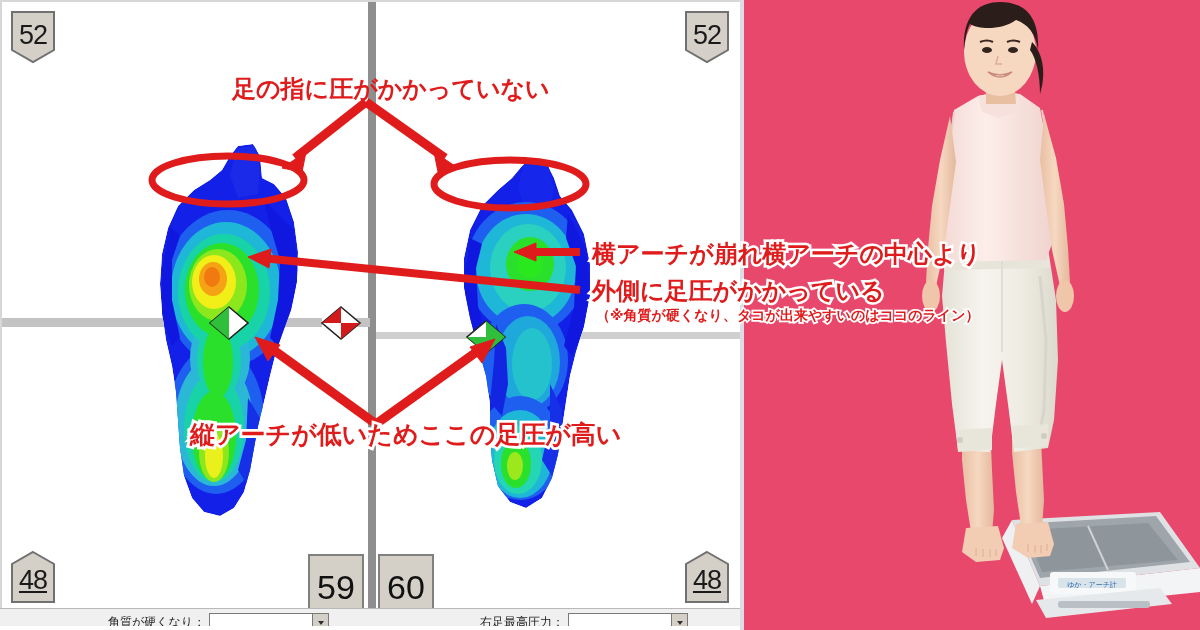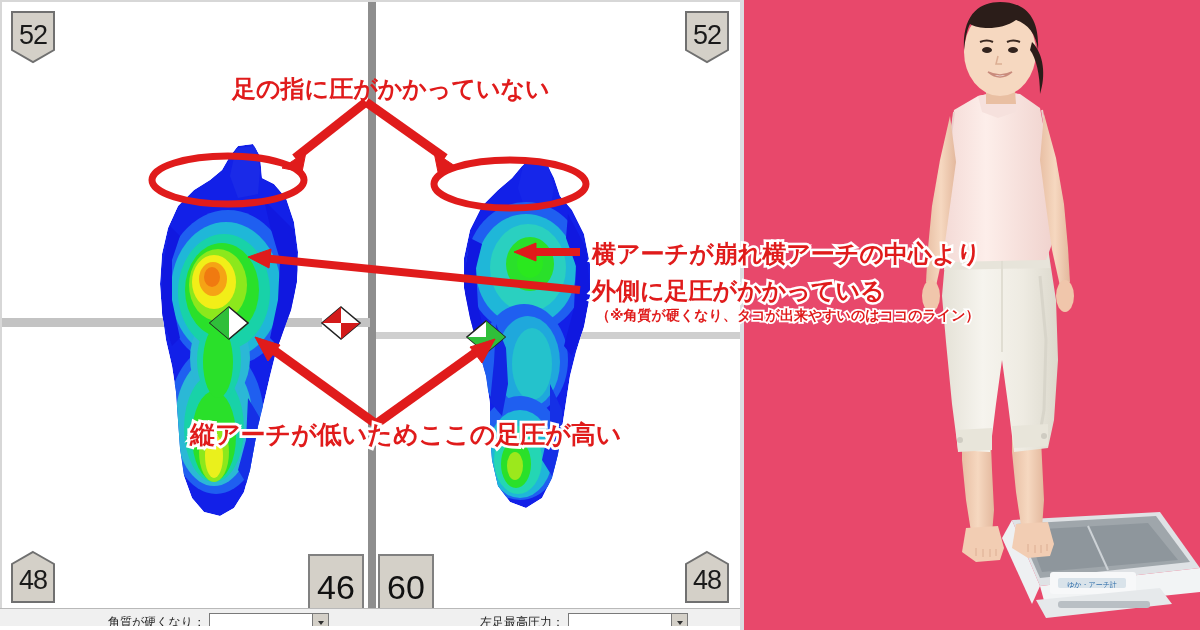--- a/index.html
+++ b/index.html
@@ -37,21 +37,21 @@
   .gauge{
     position:absolute;width:46px;height:54px;
     display:flex;align-items:center;justify-content:center;
     font-size:27px;color:#1a1a1a;letter-spacing:-1px;
     line-height:1;
   }
   .gauge .shape{
     position:absolute;left:0;top:0;width:100%;height:100%;
   }
   .gauge span{position:relative;z-index:2;padding-bottom:4px;}
-  .gauge.up span{padding-bottom:0;padding-top:6px;}
+  .gauge.up span{padding-bottom:0;padding-top:6px;text-decoration:underline;}
 
   
   .numbox{
     position:absolute;width:52px;height:62px;
     background:#d4d0c8;border:2px solid #808080;
     display:flex;align-items:center;justify-content:center;
     font-size:34px;color:#111;line-height:1;
   }
 
   
@@ -232,38 +232,38 @@
         <span>48</span>
       </div>
       <div class="gauge up" style="left:682px;top:548px;">
         <svg class="shape" viewBox="0 0 46 54">
           <polygon points="23,2 44,14 44,52 2,52 2,14" fill="#d4d0c8" stroke="#707070" stroke-width="2"></polygon>
         </svg>
         <span>48</span>
       </div>
 
       <div class="numbox" style="left:306px;top:552px;">
-        <span>46</span>
+        <span>59</span>
       </div>
       <div class="numbox" style="left:376px;top:552px;">
         <span>60</span>
       </div>
     </div>
 
     <div id="footer-strip">
       <div class="field-group" style="left:108px;">
         <span class="field-label">角質が硬くなり：</span>
         <div class="combo">
           <div class="arrow">
               <i></i>
             </div>
         </div>
       </div>
       <div class="field-group" style="left:480px;">
-        <span class="field-label">左足最高圧力：</span>
+        <span class="field-label">右足最高圧力：</span>
         <div class="combo">
           <div class="arrow">
               <i></i>
             </div>
         </div>
       </div>
     </div>
   </div>
 
   <div id="photo-panel">

